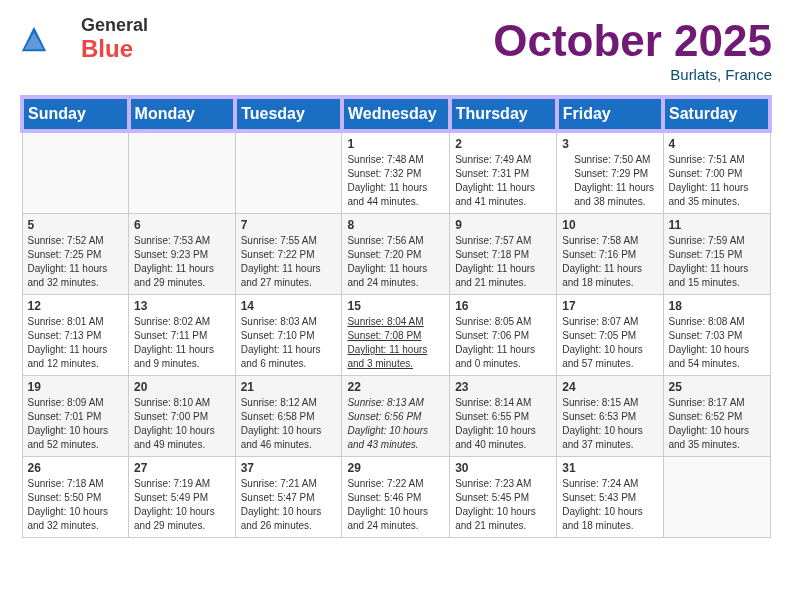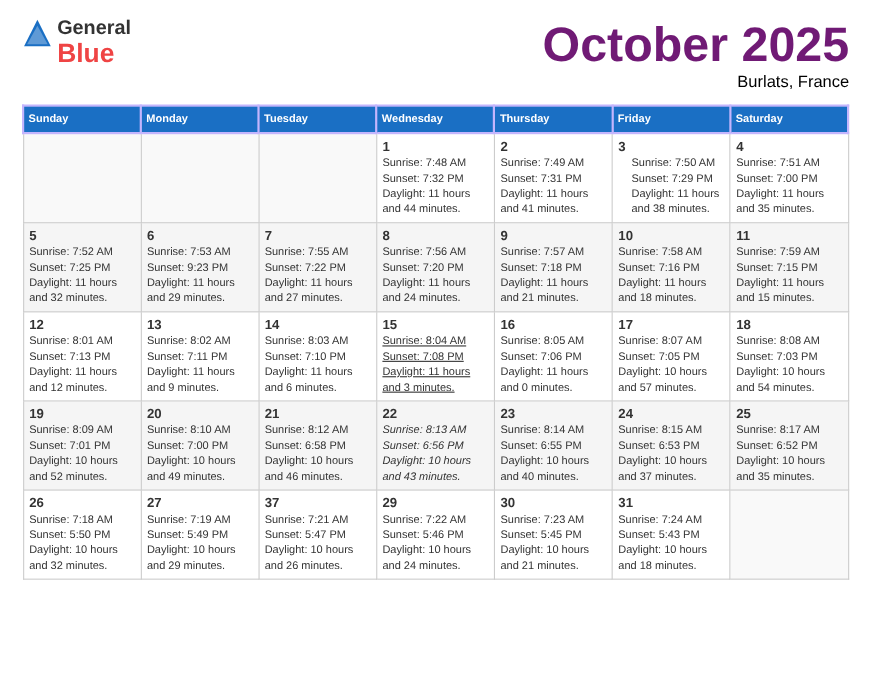--- a/index.html
+++ b/index.html
@@ -11,20 +11,22 @@
       padding: 16px 20px;
     }
     .header {
       display: flex;
       justify-content: space-between;
       align-items: flex-start;
       margin-bottom: 12px;
     }
     .logo {
       display: flex;
+      align-items: center;
+      gap: 29px;
     }
     .logo-text {
       display: flex;
       flex-direction: column;
       line-height: 1.1;
     }
     .logo-general {
       font-size: 18px;
       font-weight: bold;
       color: #333;
@@ -42,34 +44,34 @@
     .title-area {
       text-align: right;
     }
     .month-title {
       font-size: 44px;
       font-weight: bold;
       color: #701a75;
     }
     .location {
       font-size: 15px;
-      color: #000000;
+      color: #0c4a6e;
     }
     .calendar {
       width: 100%;
       border-collapse: collapse;
     }
     .calendar th {
       background-color: #1a6fc4;
       color: #fff;
-      font-size: 10px;
+      font-size: 16px;
       font-weight: bold;
       padding: 6px 4px;
       text-align: left;
-      border: 2px solid #c4b5fd;
+      border: 4px solid #c4b5fd;
     }
     .calendar td {
       vertical-align: top;
       border: 1px solid #ccc;
       padding: 4px 5px;
       width: 108px;
       min-height: 80px;
       font-size: 10px;
       color: #333;
       background: #fff;

